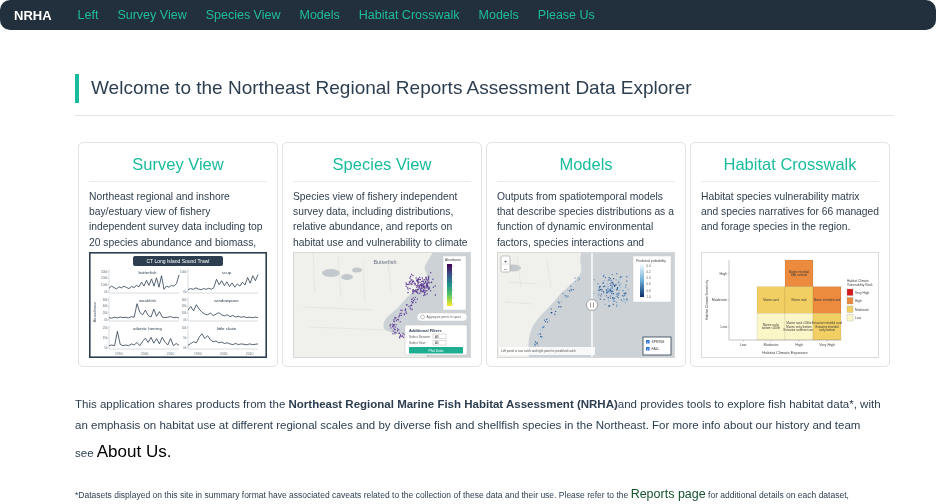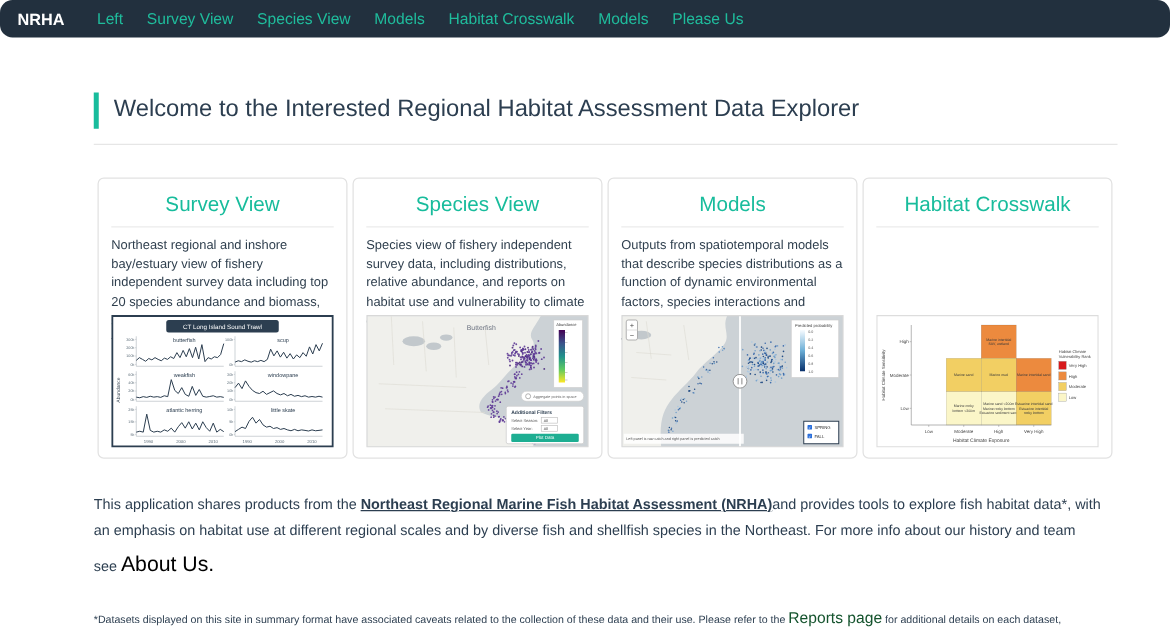--- a/index.html
+++ b/index.html
@@ -24,41 +24,41 @@
   .card { width: 200px; height: 225px; background: #fff; border: 1px solid #e2e2e2;
     border-radius: 5px; padding: 8px 10px; position: relative; }
   .card-title { text-align: center; color: #18bc9c; font-size: 16.5px; font-weight: 400;
     padding: 4px 0 7px 0; border-bottom: 1px solid #ececec; margin-bottom: 7px; }
   .card-desc { font-size: 10.3px; line-height: 1.5; color: #2f3f4e; }
   .thumb { position: absolute; left: 10px; bottom: 8px; width: 178px; height: 106px; }
   svg { font-family: inherit; display: block; }
 
   
   .intro { margin: 27px 55px 0 75px; font-size: 11.5px; line-height: 1.85; color: #2c3e50; }
-  .intro b { font-weight: bold; text-decoration: underline; }
+  .intro b { font-weight: bold; }
   a.big-link { color: #000000; font-size: 17px; text-decoration: none; }
   .footnote { margin: 17px 55px 0 75px; font-size: 8.5px; line-height: 1.6; color: #2c3e50; }
   a.mid-link { color: #14532d; font-size: 12.5px; text-decoration: none; }
 </style>
 </head>
 <body>
 
 <div class="navbar">
   <a class="brand" href="#">NRHA</a>
   <a class="navlink" href="#">Left</a>
   <a class="navlink" href="#">Survey View</a>
   <a class="navlink" href="#">Species View</a>
   <a class="navlink" href="#">Models</a>
   <a class="navlink" href="#">Habitat Crosswalk</a>
   <a class="navlink" href="#">Models</a>
   <a class="navlink" href="#">Please Us</a>
 </div>
 
 <div class="welcome-wrap">
-  <div class="welcome">Welcome to the Interested Regional Habitat Assessment Data Explorer</div>
+  <div class="welcome">Welcome to the Northeast Regional Reports Assessment Data Explorer</div>
 </div>
 <hr class="head-rule">
 
 <div class="cards">
 
   <div class="card">
     <div class="card-title">Survey View</div>
     <div class="card-desc">Northeast regional and inshore bay/estuary view of fishery independent survey data including top 20 species abundance and biomass, similarity clusters, and survey temperature and salinity data.</div>
     <svg class="thumb" viewBox="0 0 178 106">
       <rect x="0.8" y="0.8" width="176.4" height="104.4" fill="#ffffff" stroke="#2c3e50" stroke-width="1.6"></rect>
@@ -767,20 +767,21 @@
         <text x="154.5" y="91.3" font-size="3.4" fill="#333333">SPRING</text>
         <rect x="149" y="95" width="3.6" height="3.6" rx="0.5" fill="#2a6fdb"></rect>
         <text x="150.8" y="98.1" font-size="3" fill="#ffffff" text-anchor="middle">✓</text>
         <text x="154.5" y="98.3" font-size="3.4" fill="#333333">FALL</text>
       </g>
     </svg>
   </div>
 
   <div class="card">
     <div class="card-title">Habitat Crosswalk</div>
+    <div class="card-desc">Habitat species vulnerability matrix and species narratives for 66 managed and forage species in the region.</div>
     <svg class="thumb" viewBox="0 0 178 106">
       <rect x="0.5" y="0.5" width="177" height="105" fill="#ffffff" stroke="#dddddd" stroke-width="1"></rect>
       <g id="crosswalk-cells">
           <rect x="84" y="8" width="28" height="26.67" fill="#ec8a3e" stroke="rgba(0,0,0,0.18)" stroke-width="0.4"></rect>
           <text x="98" y="20.535" font-size="2.8" fill="#3a3a3a" text-anchor="middle"><tspan x="98" dy="0">Marine intertidal</tspan><tspan x="98" dy="3.6">SAV, wetland</tspan></text>
           <rect x="56" y="34.67" width="28" height="26.67" fill="#f2cf63" stroke="rgba(0,0,0,0.18)" stroke-width="0.4"></rect>
           <text x="70" y="49.005" font-size="2.8" fill="#3a3a3a" text-anchor="middle"><tspan x="70" dy="0">Marine sand</tspan></text>
           <rect x="84" y="34.67" width="28" height="26.67" fill="#f2cf63" stroke="rgba(0,0,0,0.18)" stroke-width="0.4"></rect>
           <text x="98" y="49.005" font-size="2.8" fill="#3a3a3a" text-anchor="middle"><tspan x="98" dy="0">Marine mud</tspan></text>
           <rect x="112" y="34.67" width="28" height="26.67" fill="#ec8a3e" stroke="rgba(0,0,0,0.18)" stroke-width="0.4"></rect>

